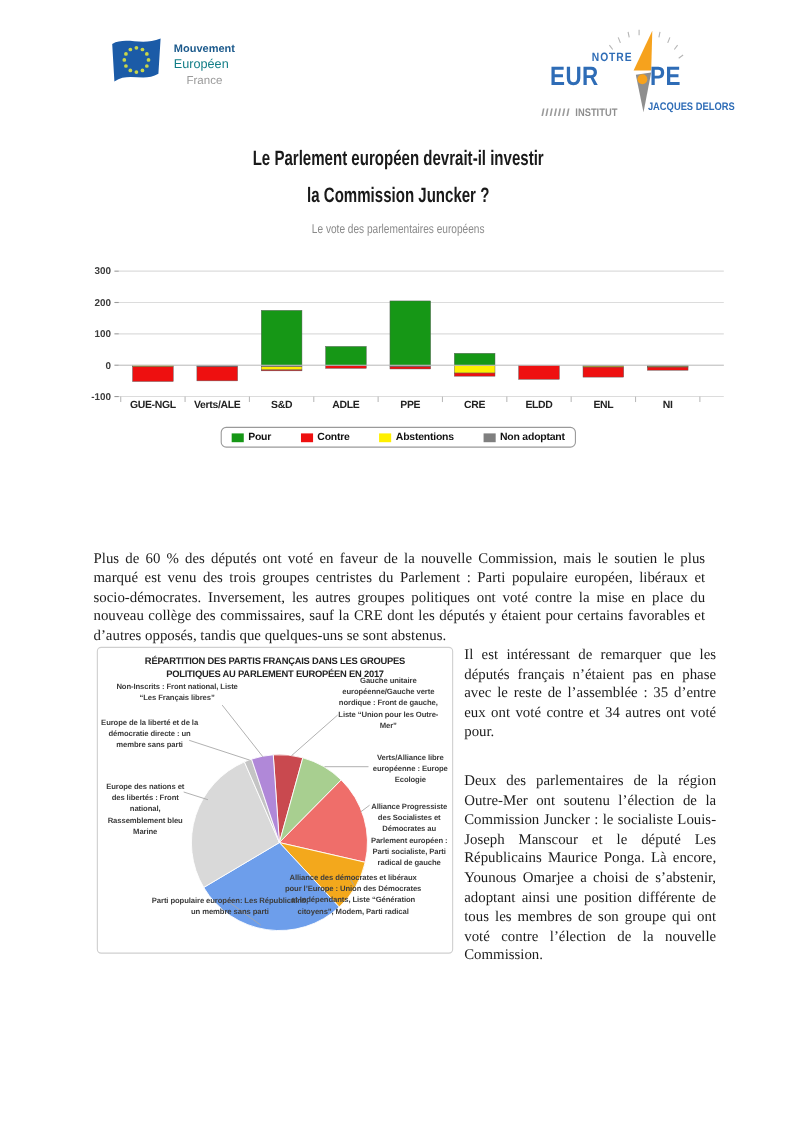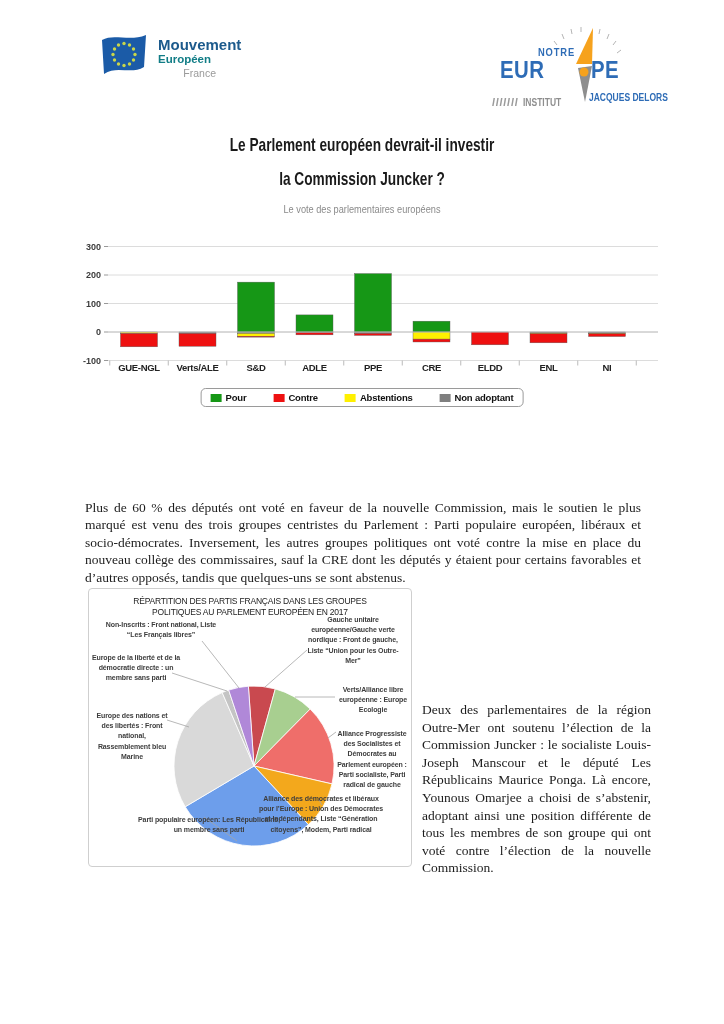--- a/index.html
+++ b/index.html
@@ -1,22 +1,22 @@
 <!DOCTYPE html>
 <html><head>
 <meta charset="utf-8">
 <style>
   html,body{margin:0;padding:0;background:#fff;}
   .page{position:relative;width:724px;height:1024px;background:#fff;overflow:hidden;
         font-family:"Liberation Sans",sans-serif;}
   
   .logo-left{position:absolute;left:98px;top:32px;width:150px;height:74px;}
   .logo-left .txt{position:absolute;left:60px;top:6px;line-height:14px;}
-  .ml1{font-weight:bold;font-size:15px;color:#1c5a8c;display:block;}
-  .ml2{font-weight:bold;font-size:11.5px;color:#117d86;display:block;}
+  .ml1{font-weight:bold;font-size:10px;color:#1c5a8c;display:block;}
+  .ml2{font-weight:normal;font-size:11.5px;color:#117d86;display:block;}
   .ml3{font-size:10.5px;color:#9a9a9a;display:block;text-align:center;}
   .logo-right{position:absolute;left:492px;top:20px;width:180px;height:95px;}
   .ne-notre{position:absolute;left:46px;top:26px;font-weight:bold;font-size:11px;color:#2e6cb6;
             letter-spacing:1px;transform:scaleX(.85);transform-origin:0 0;}
   .ne-eur{position:absolute;left:8px;top:36px;font-weight:bold;font-size:24px;color:#2e6cb6;
           transform:scaleX(.85);transform-origin:0 0;letter-spacing:.5px;}
   .ne-pe{position:absolute;left:99px;top:36px;font-weight:bold;font-size:24px;color:#2e6cb6;
          transform:scaleX(.85);transform-origin:0 0;letter-spacing:.5px;}
   .ne-bottom{position:absolute;left:0;top:72px;white-space:nowrap;}
   .ne-ticks{font-size:10px;color:#9b9b9b;letter-spacing:1px;font-weight:bold;font-style:italic;}
@@ -41,21 +41,21 @@
   
   .para{position:absolute;left:85px;width:556px;font-family:"Liberation Serif",serif;
         font-size:13.5px;line-height:17.4px;color:#1c1c1c;text-align:justify;}
   .p1{top:444px;} .p2{top:489px;margin-top:10px;}
   .rcol{position:absolute;left:422px;width:229px;font-family:"Liberation Serif",serif;
         font-size:13.5px;line-height:17.6px;color:#1c1c1c;text-align:justify;}
   .r1{top:586px;} .r2{top:701px;}
   
   .piebox{position:absolute;left:88px;top:588px;width:322px;height:277px;border:1px solid #cfcfcf;
           border-radius:4px;background:#fff;}
-  .pietitle{position:absolute;left:26px;top:7px;width:270px;text-align:center;font-weight:normal;
+  .pietitle{position:absolute;left:26px;top:7px;width:270px;text-align:center;font-weight:bold;
             font-size:8.5px;line-height:11px;color:#222;letter-spacing:-.2px;}
   .pie-svg{position:absolute;left:0;top:0;}
   .plabel{position:absolute;text-align:center;font-weight:600;font-size:7px;line-height:10.2px;
           color:#3d3d3d;letter-spacing:-.1px;}
   .pl-ni{left:16px;top:31px;width:112px;}
   .pl-eldd{left:0px;top:64px;width:94px;}
   .pl-enl{left:2px;top:122px;width:82px;}
   .pl-ppe{left:44px;top:226px;width:152px;}
   .pl-gue{left:216px;top:26px;width:96px;}
   .pl-verts{left:244px;top:96px;width:80px;}
@@ -233,15 +233,16 @@
     <div class="plabel pl-ni">Non-Inscrits : Front national, Liste “Les Français libres”</div>
     <div class="plabel pl-eldd">Europe de la liberté et de la démocratie directe : un membre sans parti</div>
     <div class="plabel pl-enl">Europe des nations et des libertés : Front national, Rassemblement bleu Marine</div>
     <div class="plabel pl-ppe">Parti populaire européen: Les Républicains, un membre sans parti</div>
     <div class="plabel pl-gue">Gauche unitaire européenne/Gauche verte nordique : Front de gauche, Liste “Union pour les Outre-Mer”</div>
     <div class="plabel pl-verts">Verts/Alliance libre européenne : Europe Ecologie</div>
     <div class="plabel pl-sd">Alliance Progressiste des Socialistes et Démocrates au Parlement européen : Parti socialiste, Parti radical de gauche</div>
     <div class="plabel pl-adle">Alliance des démocrates et libéraux pour l’Europe : Union des Démocrates et Indépendants, Liste “Génération citoyens”, Modem, Parti radical</div>
   </div>
 
+  <div class="rcol r1">Il est intéressant de remarquer que les députés français n’étaient pas en phase avec le reste de l’assemblée : 35 d’entre eux ont voté contre et 34 autres ont voté pour.</div>
   <div class="rcol r2">Deux des parlementaires de la région Outre-Mer ont soutenu l’élection de la Commission Juncker : le socialiste Louis-Joseph Manscour et le député Les Républicains Maurice Ponga. Là encore, Younous Omarjee a choisi de s’abstenir, adoptant ainsi une position différente de tous les membres de son groupe qui ont voté contre l’élection de la nouvelle Commission.</div>
 
 </div>
 
 </body></html>

